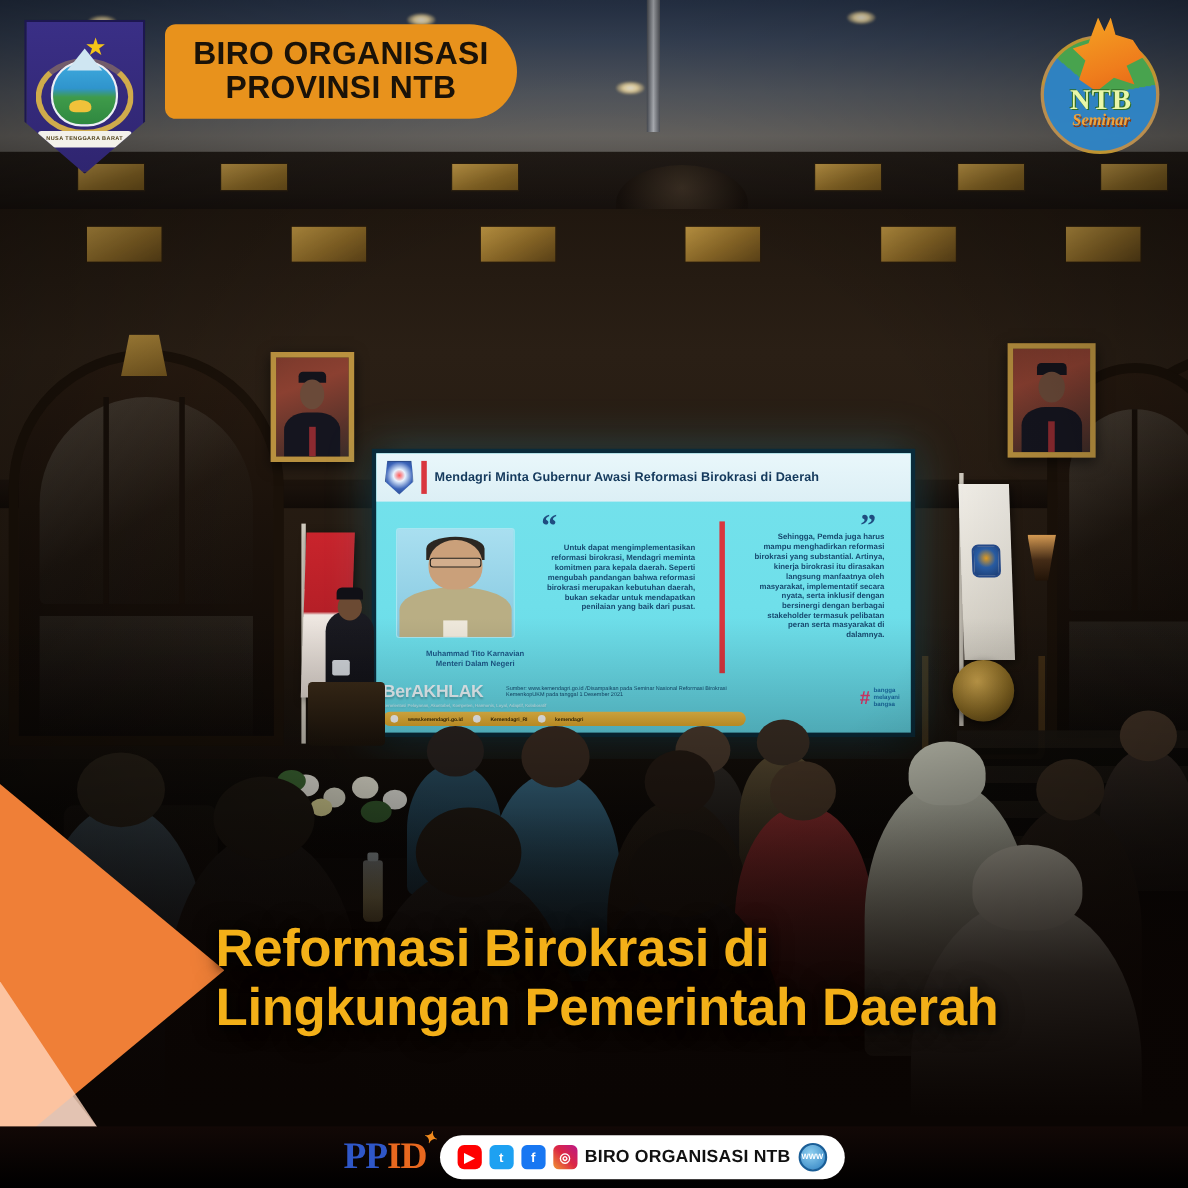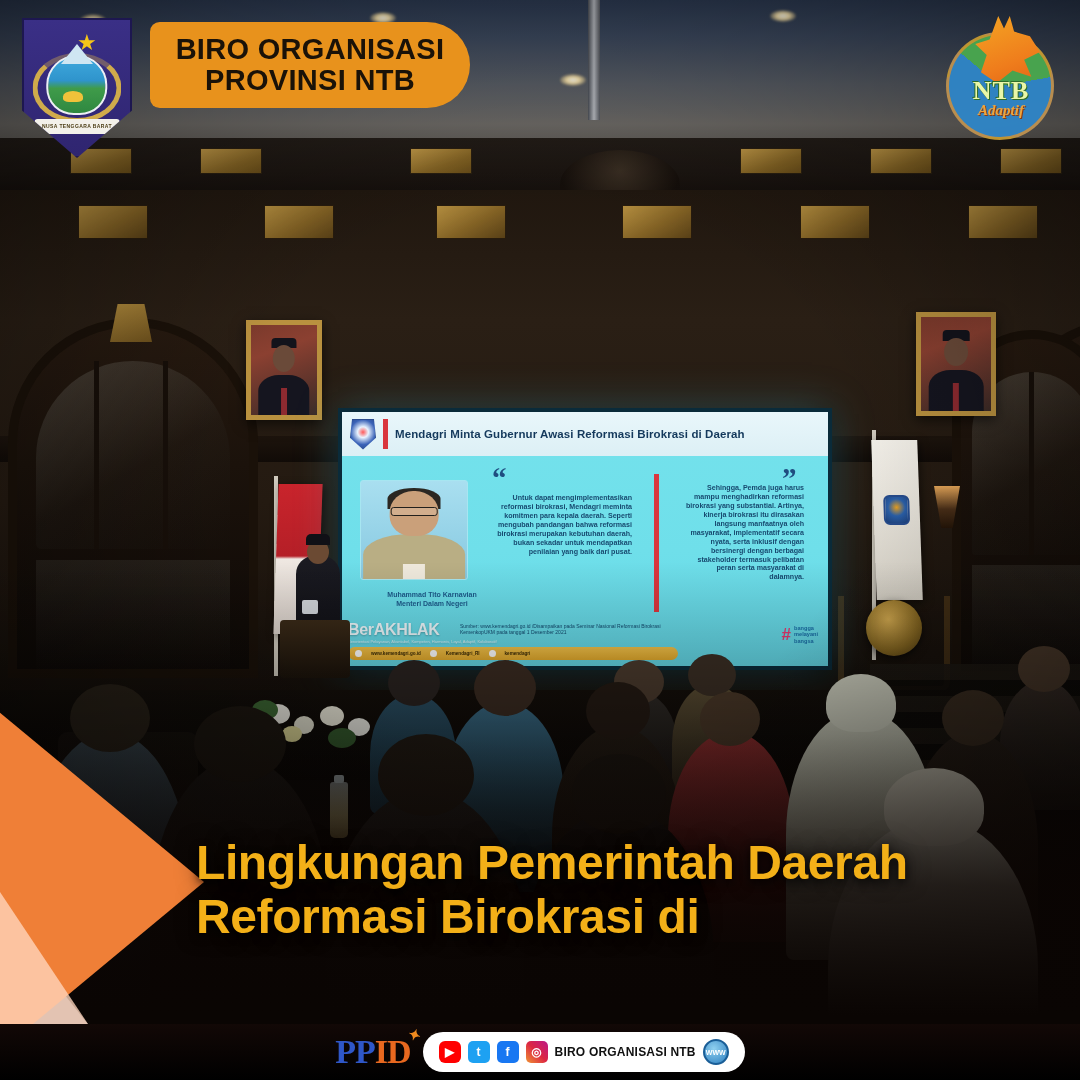--- a/index.html
+++ b/index.html
@@ -401,21 +401,21 @@
   .foot-pill {
     height:40px; background:#fff; border-radius:20px;
     display:flex; align-items:center; gap:7px; padding:0 16px;
   }
   .soc { width:22px; height:22px; border-radius:5px; display:flex; align-items:center; justify-content:center;
     font-size:12px; font-weight:bold; color:#fff; flex:none; }
   .soc-yt { background:#ff0000; border-radius:6px; }
   .soc-tw { background:#1da1f2; }
   .soc-fb { background:#1877f2; }
   .soc-ig { background:linear-gradient(45deg,#f09433,#dc2743 50%,#bc1888); }
-  .foot-txt { font-size:12px; font-weight:bold; color:#111; letter-spacing:.2px; }
+  .foot-txt { font-size:16px; font-weight:bold; color:#111; letter-spacing:.2px; }
   .globe {
     width:26px; height:26px; border-radius:50%; flex:none;
     background:radial-gradient(circle at 40% 35%,#8fd0f0,#2d7fc0);
     border:2px solid #1a5e97; position:relative;
     display:flex; align-items:center; justify-content:center;
     font-size:7px; font-weight:bold; color:#fff;
   }
 </style>
 </head>
 <body>
@@ -644,43 +644,43 @@
 
     <div class="side-dark"></div>
     <div class="vignette"></div>
   </div>
 
   <div class="arrow-gray"></div>
   <div class="arrow-orange"></div>
   <div class="arrow-peach"></div>
 
   <div class="main-title">
+    <span>Reformasi Birokrasi di</span>
     <span>Lingkungan Pemerintah Daerah</span>
-    <span>Reformasi Birokrasi di</span>
   </div>
 
   <div class="top-banner">
     <div>BIRO ORGANISASI</div>
     <div>PROVINSI NTB</div>
   </div>
 
   <div class="ntb-crest">
     <div class="crest-wreath"></div>
     <div class="crest-star">★</div>
     <div class="crest-circle"></div>
     <div class="crest-peak"></div>
     <div class="crest-deer"></div>
     <div class="crest-ribbon">NUSA TENGGARA BARAT</div>
   </div>
 
   <div class="gemilang">
     <div class="gem-circle"></div>
     <div class="gem-deer"></div>
     <div class="gem-ntb">NTB</div>
-    <div class="gem-sub">Adaptif</div>
+    <div class="gem-sub">Seminar</div>
   </div>
 
   <div class="footer">
     <div class="ppid"><span>PP</span><i>ID</i><em>✦</em></div>
 
     <div class="foot-pill">
       <span class="soc soc-yt">▶</span>
       <span class="soc soc-tw">t</span>
       <span class="soc soc-fb">f</span>
       <span class="soc soc-ig">◎</span>

